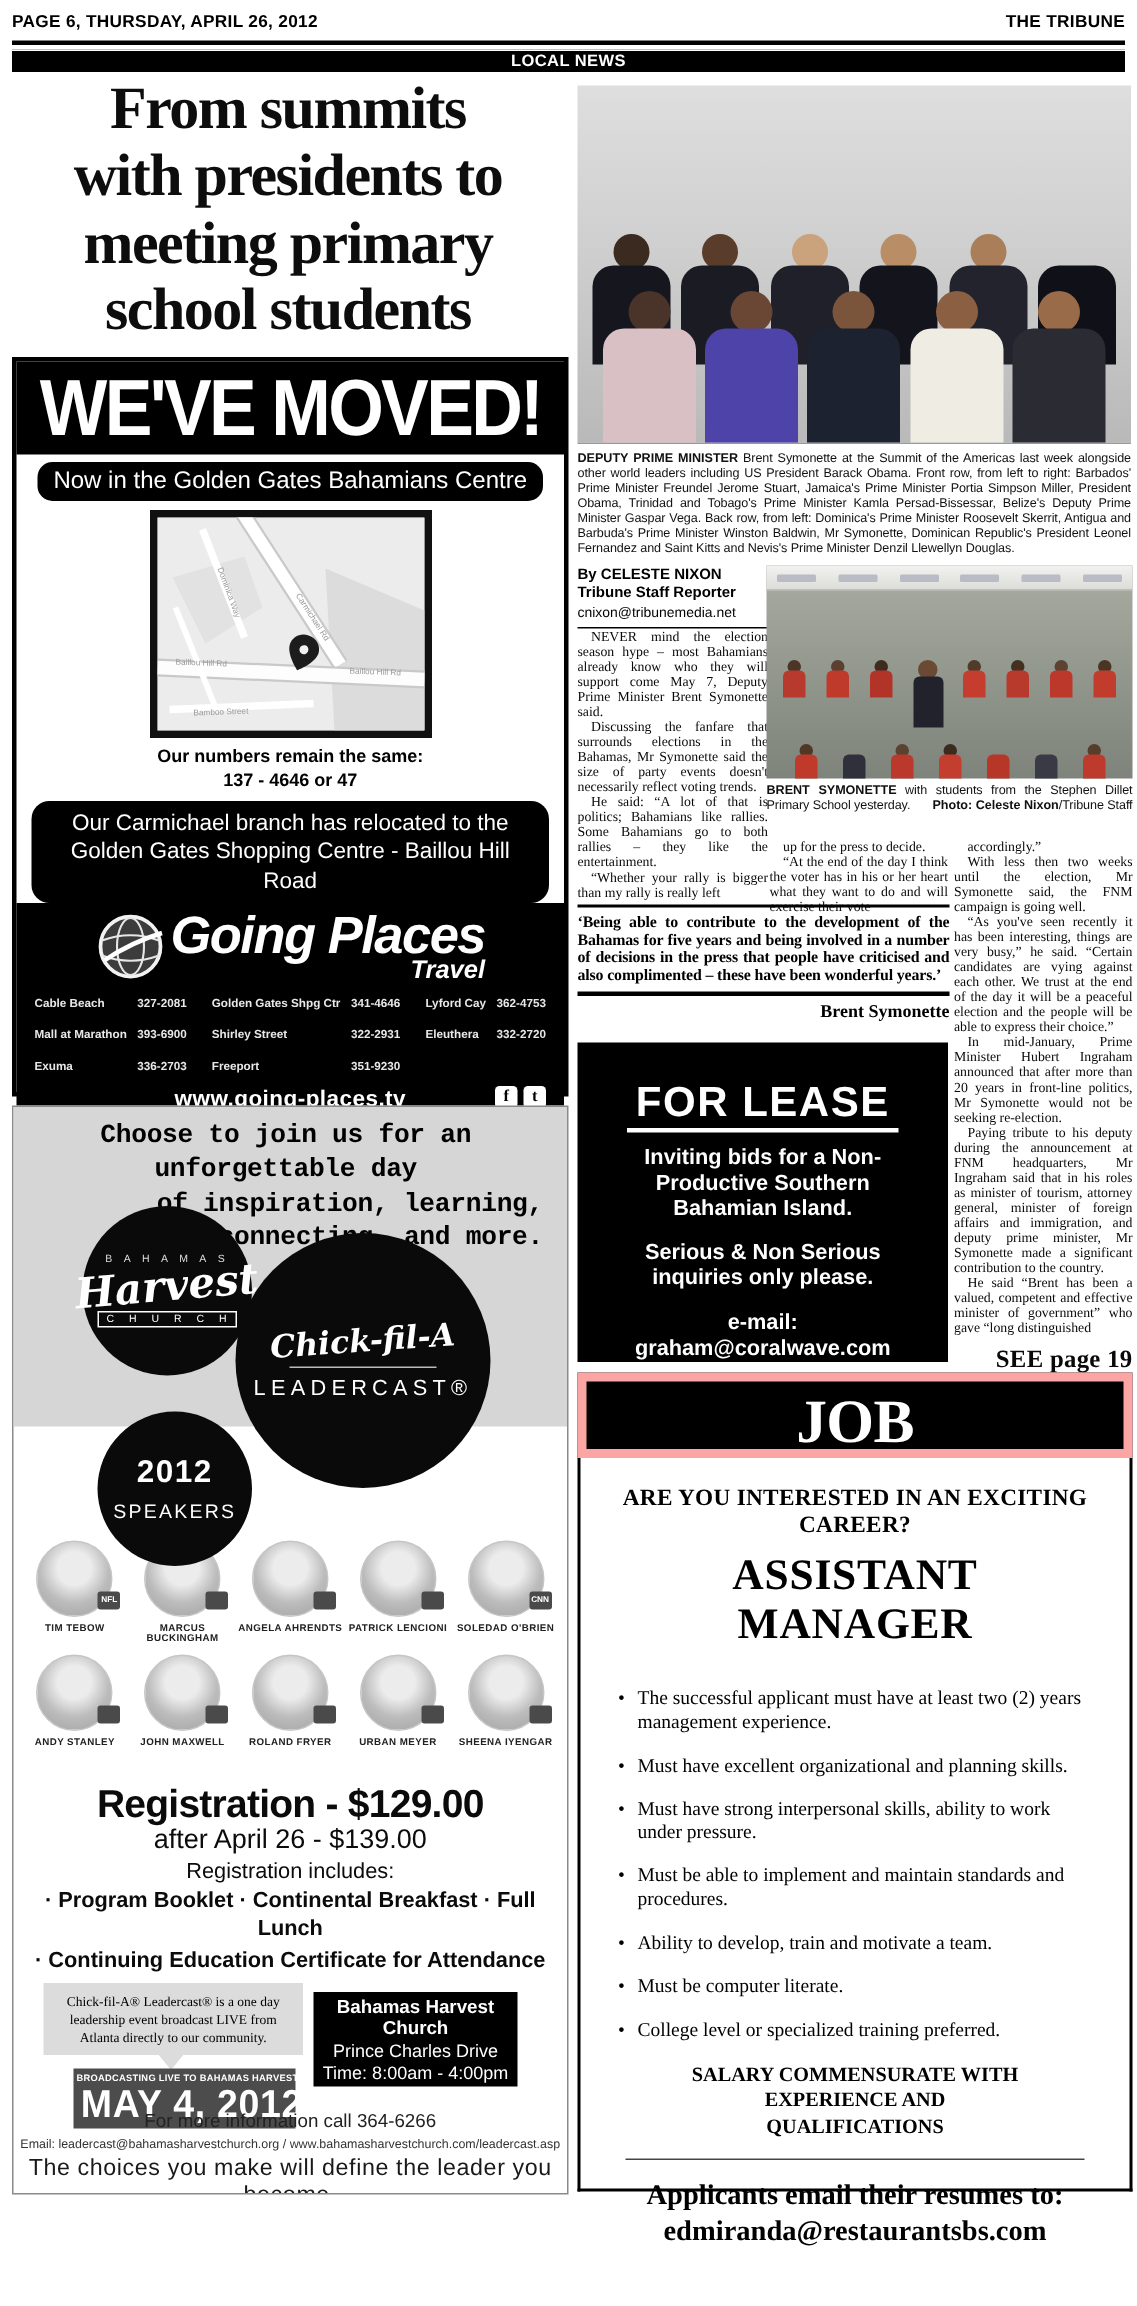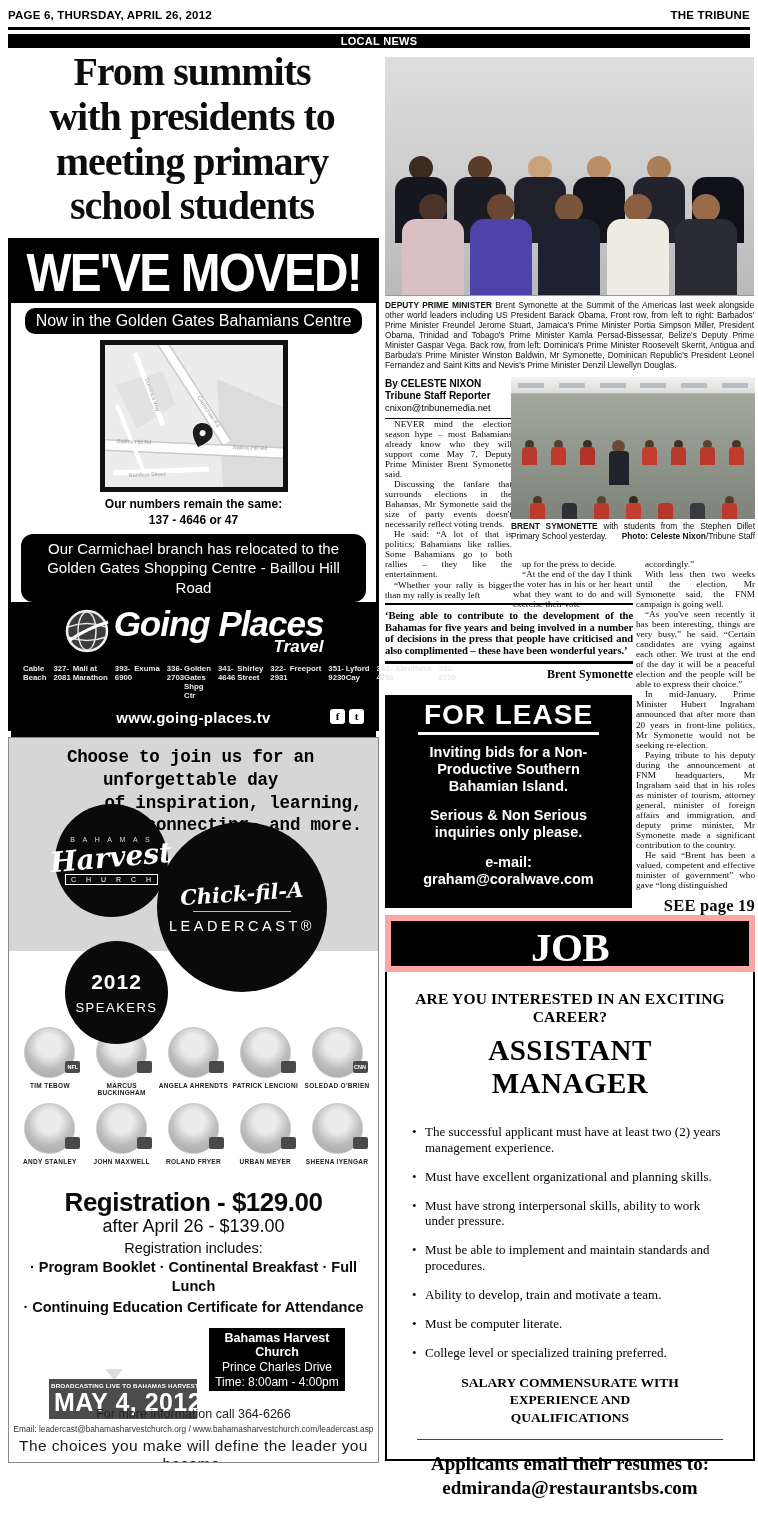--- a/index.html
+++ b/index.html
@@ -62,21 +62,21 @@
 .adult .kh{width:13px;height:13px}
 .adult .kb{width:20px;height:34px}
 
 
 .pullquote{left:385px;top:603px;width:248px;border-top:2px solid #000;padding-top:5px}
 .pq-text{font-family:"Liberation Serif",serif;font-weight:bold;font-size:10.6px;line-height:1.1;text-align:justify;letter-spacing:-.1px}
 .pq-rule{height:3px;background:#000;margin:4px 0 3px}
 .pq-attr{font-family:"Liberation Serif",serif;font-weight:bold;font-size:12px;text-align:right}
 
 
-.forlease{left:385px;top:695px;width:247px;height:213px;background:#000;color:#fff;text-align:center;padding-top:4px}
+.forlease{left:385px;top:695px;width:247px;height:213px;background:#000;color:#fff;text-align:center;padding-top:24px}
 .fl-title{display:inline-block;font-size:28px;font-weight:bold;letter-spacing:1px;border-bottom:3px solid #fff;padding:0 6px 1px;margin-bottom:9px}
 .fl-body{font-weight:bold;font-size:14.5px;line-height:1.16;padding:0 26px}
 .fl-gap{height:13px}
 .fl-email{font-weight:bold;font-size:14.5px;line-height:1.2}
 
 
 .job{left:385px;top:915px;width:370px}
 .job-banner{height:57px;background:#000000;border:6px solid #fca5a5;color:#fff;font-family:"Liberation Serif",serif;font-weight:bold;font-size:41px;text-align:center;line-height:53px;letter-spacing:-.5px}
 .job-body{border:2px solid #000;border-top:none;height:489px;background:#fff;padding:12px 24px 14px;font-family:"Liberation Serif",serif}
 .job-intro{font-weight:bold;font-size:15.5px;text-align:center;margin:6px 0 8px;letter-spacing:.2px}
@@ -96,21 +96,21 @@
 .pill{background:#000;color:#fff;text-align:center;border-radius:10px}
 .pill1{font-size:16px;padding:4px 0;margin:0 4px 6px}
 .map-wrap{width:188px;margin:0 auto;border:5px solid #111;height:152px;background:#ececec}
 .numbers{text-align:center;font-weight:bold;font-size:12px;line-height:1.3;margin-top:5px}
 .pill2{font-size:15px;line-height:1.28;padding:5px 8px;margin:6px 0 0;border-radius:12px}
 .wm-footer{background:#000;height:146px;flex:none;color:#fff;padding:4px 8px 0}
 .gp-row{display:flex;align-items:center;justify-content:center;gap:4px}
 .gp-name{font-style:italic;font-weight:bold;font-size:35px;letter-spacing:-1px;line-height:1}
 .gp-travel{font-style:italic;font-weight:bold;font-size:17px;text-align:right;margin-top:-4px;letter-spacing:0}
 .gp-locs{display:flex;justify-content:space-between;padding:7px 4px 0;font-size:7.8px;font-weight:bold;color:#e8e8e8}
-.gp-locs .grp{display:flex;flex-direction:row;gap:2px}
+.gp-locs .grp{display:flex;flex-direction:column;gap:12px}
 .gp-locs .lrow{display:flex;gap:7px;justify-content:space-between}
 .gp-web-row{position:relative;text-align:center;margin-top:9px}
 .gp-web{font-weight:bold;font-size:15px;letter-spacing:.3px}
 .socials{position:absolute;right:4px;top:0;display:flex;gap:4px}
 .soc{width:15px;height:15px;background:#fff;color:#000;border-radius:3px;font-weight:bold;font-size:11px;line-height:15px;text-align:center;font-family:"Liberation Serif",serif}
 
 
 .lc{left:8px;top:737px;width:371px;height:726px;background:#fff;border:1px solid #8a8a8a;overflow:hidden}
 .lc-gray{position:absolute;top:0;left:0;right:0;height:213px;background:#d6d6d6}
 .lc-intro{position:absolute;top:8px;left:10px;right:16px;font-family:Liberation Mono, monospace;font-weight:bold;font-size:17.5px;line-height:1.3;text-align:right;letter-spacing:-.2px}
@@ -558,20 +558,21 @@
         </div>
     </div>
   </div>
   <div class="reg">
     <div class="t">Registration - $129.00</div>
     <div class="a">after April 26 -  $139.00</div>
     <div class="i">Registration includes:</div>
     <div class="d">· Program Booklet · Continental Breakfast · Full Lunch</div>
     <div class="d">· Continuing Education Certificate for Attendance</div>
   </div>
+  <div class="bubble">Chick-fil-A® Leadercast® is a one day leadership event broadcast LIVE from Atlanta directly to our community.</div>
   <div class="bub-tail"></div>
   <div class="bcast">
     <div class="b1">BROADCASTING LIVE TO BAHAMAS HARVEST CHURCH</div>
     <div class="b2">MAY 4, 2012</div>
   </div>
   <div class="venue">
     <div class="v1">Bahamas Harvest Church</div>
     <div class="v2">Prince Charles Drive</div>
     <div class="v3">Time: 8:00am - 4:00pm</div>
   </div>

